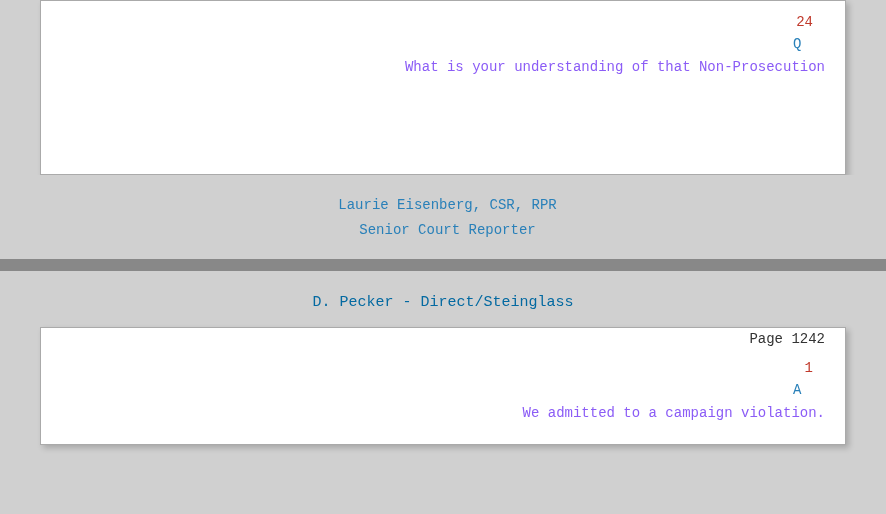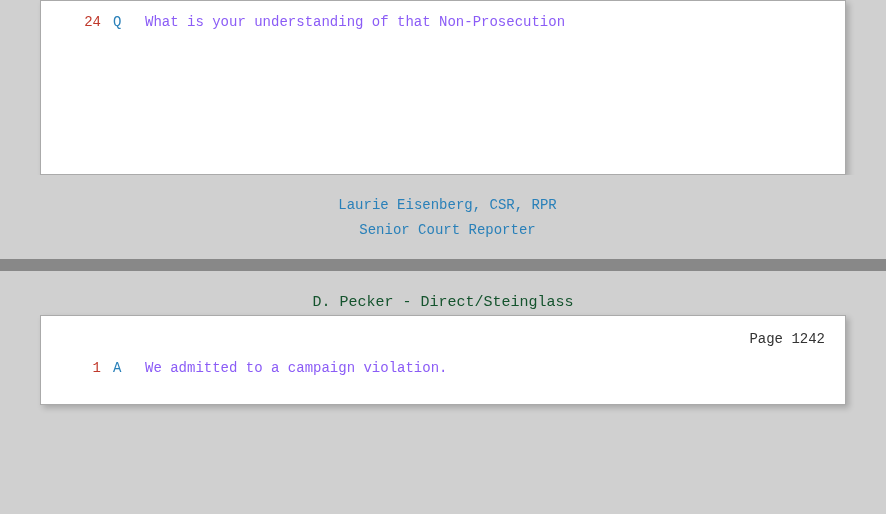--- a/index.html
+++ b/index.html
@@ -33,20 +33,21 @@
       min-height: 175px;
       box-shadow: 3px 3px 6px rgba(0,0,0,0.2);
     }
 
     .transcript-line {
       display: flex;
       align-items: flex-end;
       margin-bottom: 4px;
       font-size: 14px;
       line-height: 1.6;
+      flex-direction: column;
     }
 
     .line-number {
       color: #c0392b;
       min-width: 40px;
       text-align: right;
       margin-right: 12px;
       font-size: 14px;
     }
 
@@ -85,32 +86,32 @@
 
     
     .bottom-section {
       background-color: #d0d0d0;
       padding: 20px 40px 0 40px;
       flex: 1;
     }
 
     .section-header {
       text-align: center;
-      color: #14532d;
+      color: #0369a1;
       font-size: 15px;
       font-family: 'Courier New', Courier, monospace;
-      margin-bottom: 0;
+      margin-bottom: 12px;
       line-height: 1.6;
     }
 
     
     .transcript-box-bottom {
       background-color: #ffffff;
       border: 1px solid #aaaaaa;
-      padding: 12px 20px 16px 20px;
+      padding: 0 20px 16px 20px;
       min-height: 90px;
       box-shadow: 3px 3px 6px rgba(0,0,0,0.2);
     }
 
     .page-number-line {
       text-align: right;
       color: #333333;
       font-size: 14px;
       font-family: 'Courier New', Courier, monospace;
       margin-bottom: 6px;

